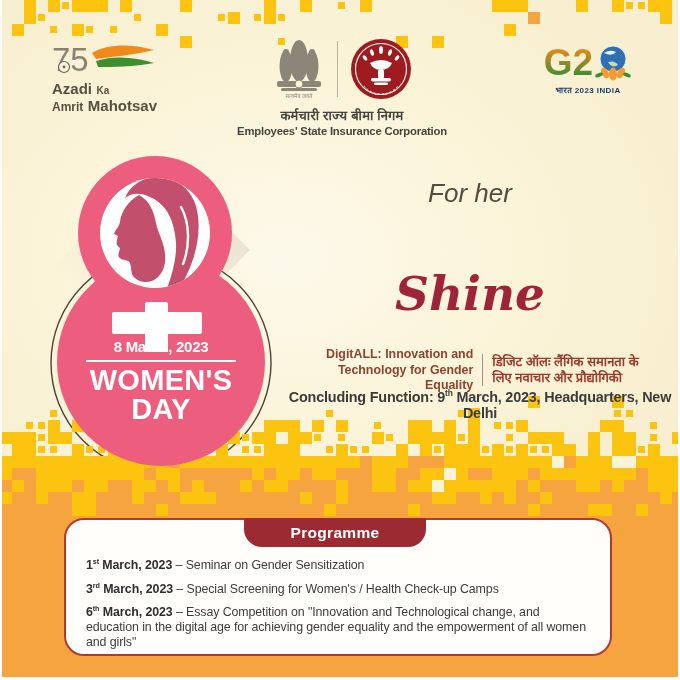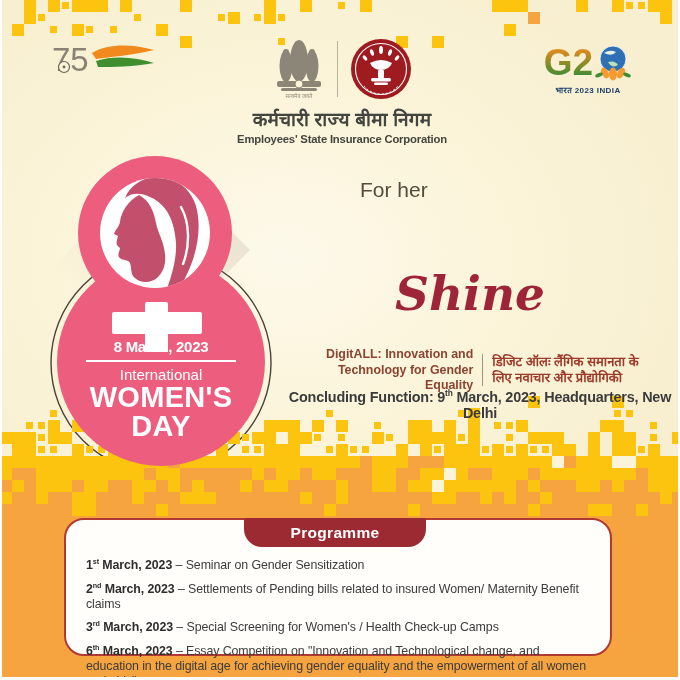--- a/index.html
+++ b/index.html
@@ -15,39 +15,39 @@
   .azadi{left:52px;top:40px;width:110px;text-align:left;color:#55503f;}
   .azadi .words{line-height:15px;margin-top:1px;}
   .azadi .w1{font-size:15px;font-weight:600;}
   .azadi .w2{font-size:10px;font-weight:600;}
   .azadi .w3{font-size:12px;font-weight:600;}
   .azadi .w4{font-size:15px;font-weight:600;}
 
   .esic-block{left:222px;top:36px;width:240px;text-align:center;}
   .esic-logos{display:flex;align-items:center;justify-content:center;gap:12px;height:66px;}
   .esic-divider{width:1px;height:56px;background:#b8b1a0;}
-  .esic-hi{font-size:19px;font-weight:700;color:#45453f;margin-top:4px;letter-spacing:0.2px;}
+  .esic-hi{font-size:13px;font-weight:700;color:#45453f;margin-top:4px;letter-spacing:0.2px;}
   .esic-en{font-size:11.3px;font-weight:700;color:#45453f;margin-top:1px;letter-spacing:-0.2px;}
 
   .g20{left:538px;top:44px;width:100px;text-align:center;}
   .g20-row{display:flex;align-items:center;justify-content:center;}
   .g20-letter{font-size:37px;font-weight:700;line-height:36px;
     background:linear-gradient(180deg,#e98a1e 10%,#3e8d33 85%);
     -webkit-background-clip:text;background-clip:text;color:transparent;}
   .g20-tag{font-size:8px;color:#1c3f6e;font-weight:600;margin-top:2px;letter-spacing:0.4px;}
 
   
   .emblem-text{left:41px;top:338px;width:240px;text-align:center;color:#fff;z-index:6;}
   .emblem-date{font-size:15px;font-weight:700;letter-spacing:-0.3px;}
   .emblem-rule{width:150px;height:1.6px;background:#fff;margin:5px auto 4px auto;}
   .emblem-kicker{font-size:15px;font-weight:500;}
   .emblem-title{font-size:29px;font-weight:800;line-height:29px;letter-spacing:0.3px;}
 
   
-  .kicker{left:360px;top:178px;width:220px;font-size:21px;color:#574a3e;z-index:5;}
+  .kicker{left:360px;top:178px;width:220px;text-align:center;font-size:26px;font-style:italic;color:#574a3e;z-index:5;}
   .script{font-family:"DejaVu Serif",serif;font-style:italic;font-weight:700;color:#9e2438;text-align:center;z-index:5;}
   .h-line1{left:315px;top:204px;width:310px;font-size:47px;}
   .h-line2{left:315px;top:266px;width:310px;font-size:47px;}
 
   
   .theme{left:293px;top:347px;width:376px;display:flex;align-items:center;gap:9px;z-index:5;}
   .theme-en{flex:1.02;text-align:right;font-size:12.4px;font-weight:700;color:#8b4431;line-height:15.5px;}
   .theme-div{width:1px;height:32px;background:#9b9488;}
   .theme-hi{flex:1;text-align:left;font-size:13px;font-weight:600;color:#9c392b;line-height:16px;}
   .concluding{left:285px;top:389px;width:390px;text-align:center;font-size:14.4px;font-weight:700;color:#3b3b3b;letter-spacing:-0.2px;z-index:5;}
@@ -536,20 +536,26 @@
   <div class="abs orange-bottom"></div>
 
   <div class="abs azadi z3">
     <svg width="104" height="40">
       <text x="0" y="31" font-size="33" font-weight="400" fill="#8a8272" font-family="Liberation Sans, sans-serif">75</text>
       <circle cx="12" cy="27" r="5.5" fill="#fbf4d9" stroke="#6b655a" stroke-width="1.2"></circle>
       <circle cx="12" cy="27" r="1.4" fill="#6b655a"></circle>
       <path d="M40,13 C56,3 82,4 102,10 C82,15 58,17 44,19 Z" fill="#f08a1d"></path>
       <path d="M44,21 C62,15 84,17 102,23 C82,27 60,27 46,27 Z" fill="#3f8f2f"></path>
     </svg>
+    <div class="words">
+      <span class="w1">Azadi</span>
+      <span class="w2">Ka</span><br>
+      <span class="w3">Amrit</span>
+      <span class="w4">Mahotsav</span>
+    </div>
   </div>
 
   <div class="abs esic-block z3">
     <div class="esic-logos">
       <svg width="52" height="64">
         <ellipse cx="26" cy="24" rx="9" ry="21" fill="#8c8678"></ellipse>
         <ellipse cx="13" cy="29" rx="6.5" ry="16" fill="#8c8678"></ellipse>
         <ellipse cx="39" cy="29" rx="6.5" ry="16" fill="#8c8678"></ellipse>
         <circle cx="26" cy="8" r="4" fill="#8c8678"></circle>
         <circle cx="13" cy="15" r="3" fill="#8c8678"></circle>
@@ -632,21 +638,20 @@
 
     <g fill="#ffffff">
       <rect x="112" y="312" width="90" height="22" rx="2"></rect>
       <rect x="145" y="302" width="23" height="50" rx="2"></rect>
     </g>
   </svg>
 
   <div class="abs emblem-text">
     <div class="emblem-date">8 March, 2023</div>
     <div class="emblem-rule"></div>
-    <div class="emblem-kicker">International</div>
     <div class="emblem-title">WOMEN'S</div>
     <div class="emblem-title">DAY</div>
   </div>
 
   <div class="abs kicker">For her</div>
   <div class="abs theme">
     <div class="theme-en">
       <span>DigitALL: Innovation and</span><br>
       <span>Technology for Gender Equality</span>
     </div>
@@ -663,23 +668,20 @@
 
   <div class="abs prog-box">
     <div class="prog-tab">
       <span class="prog-tab-label">Programme</span>
     </div>
     <div class="prog-list">
       <div class="prog-item">
         <b><span>1</span><sup>st</sup><span> March, 2023</span></b><span> – </span><span>Seminar on Gender Sensitization</span>
       </div>
       <div class="prog-item">
-        <b><span>2</span><sup>nd</sup><span> March, 2023</span></b><span> – </span><span>Settlements of Pending bills related to insured Women/ Maternity Benefit claims</span>
-      </div>
-      <div class="prog-item">
         <b><span>3</span><sup>rd</sup><span> March, 2023</span></b><span> – </span><span>Special Screening for Women's / Health Check-up Camps</span>
       </div>
       <div class="prog-item">
         <b><span>6</span><sup>th</sup><span> March, 2023</span></b><span> – </span><span>Essay Competition on "Innovation and Technological change, and education in the digital age for achieving gender equality and the empowerment of all women and girls"</span>
       </div>
     </div>
   </div>
 
   <div class="abs edge edge-l"></div>
   <div class="abs edge edge-r"></div>

